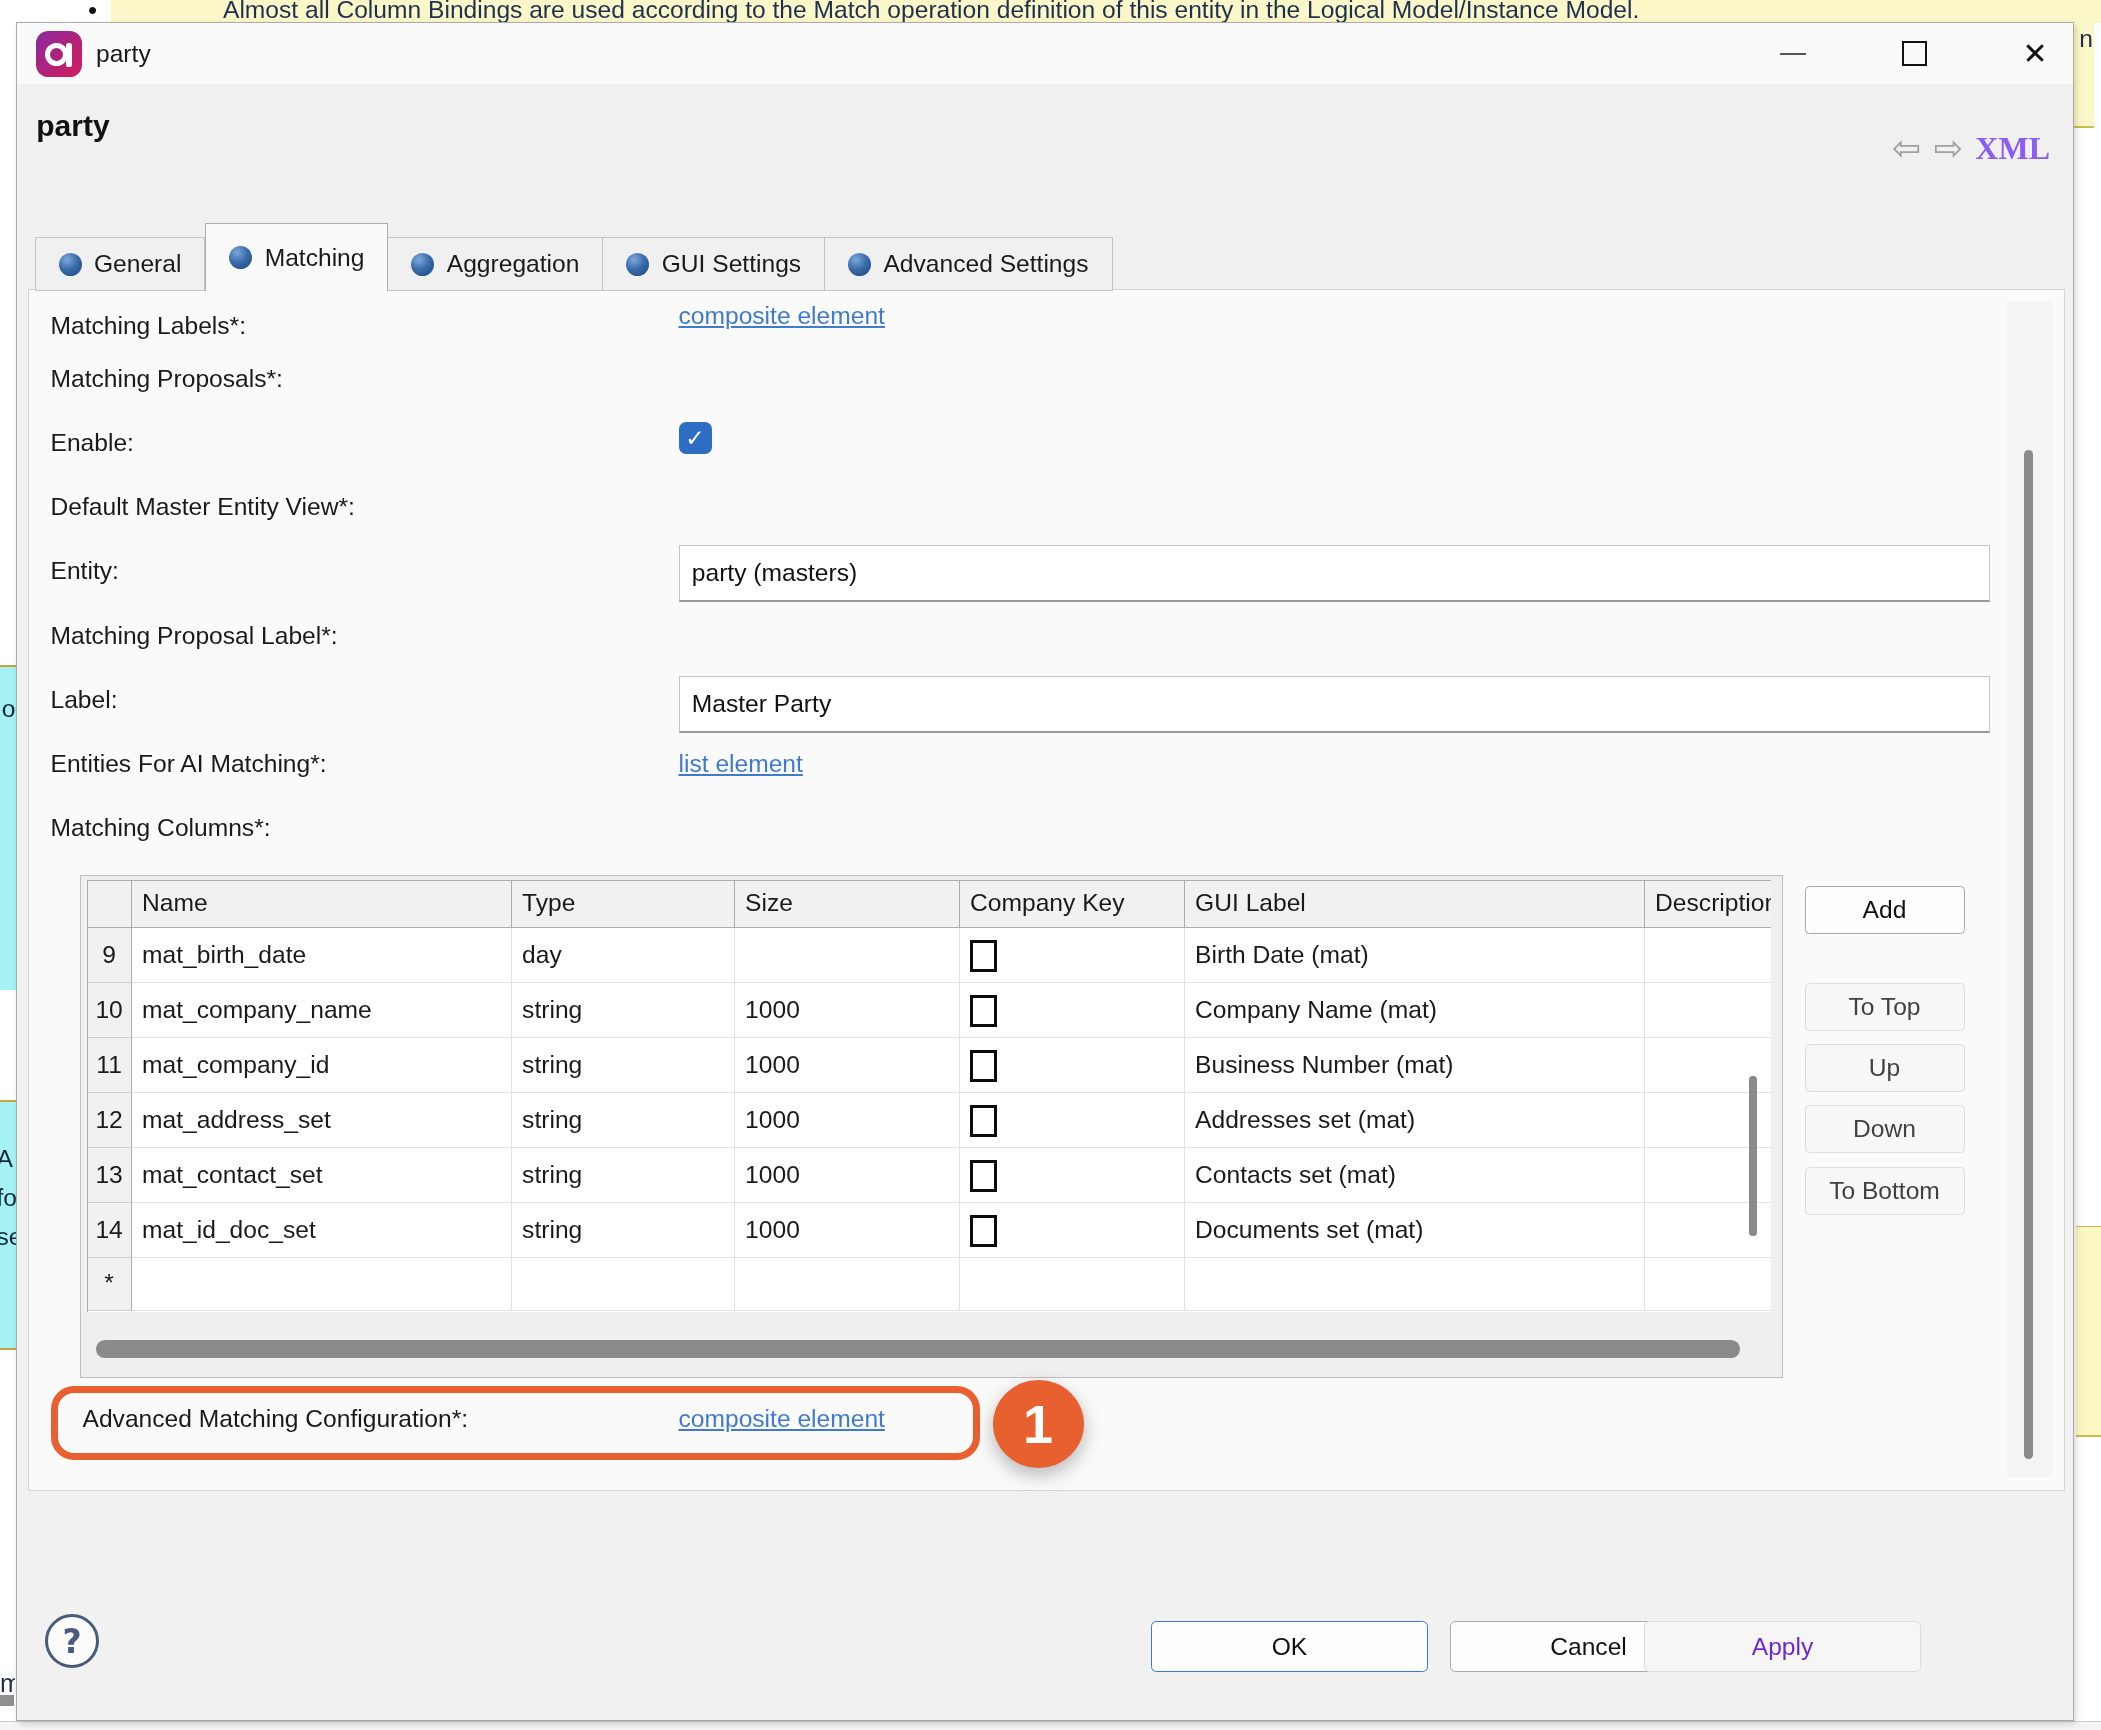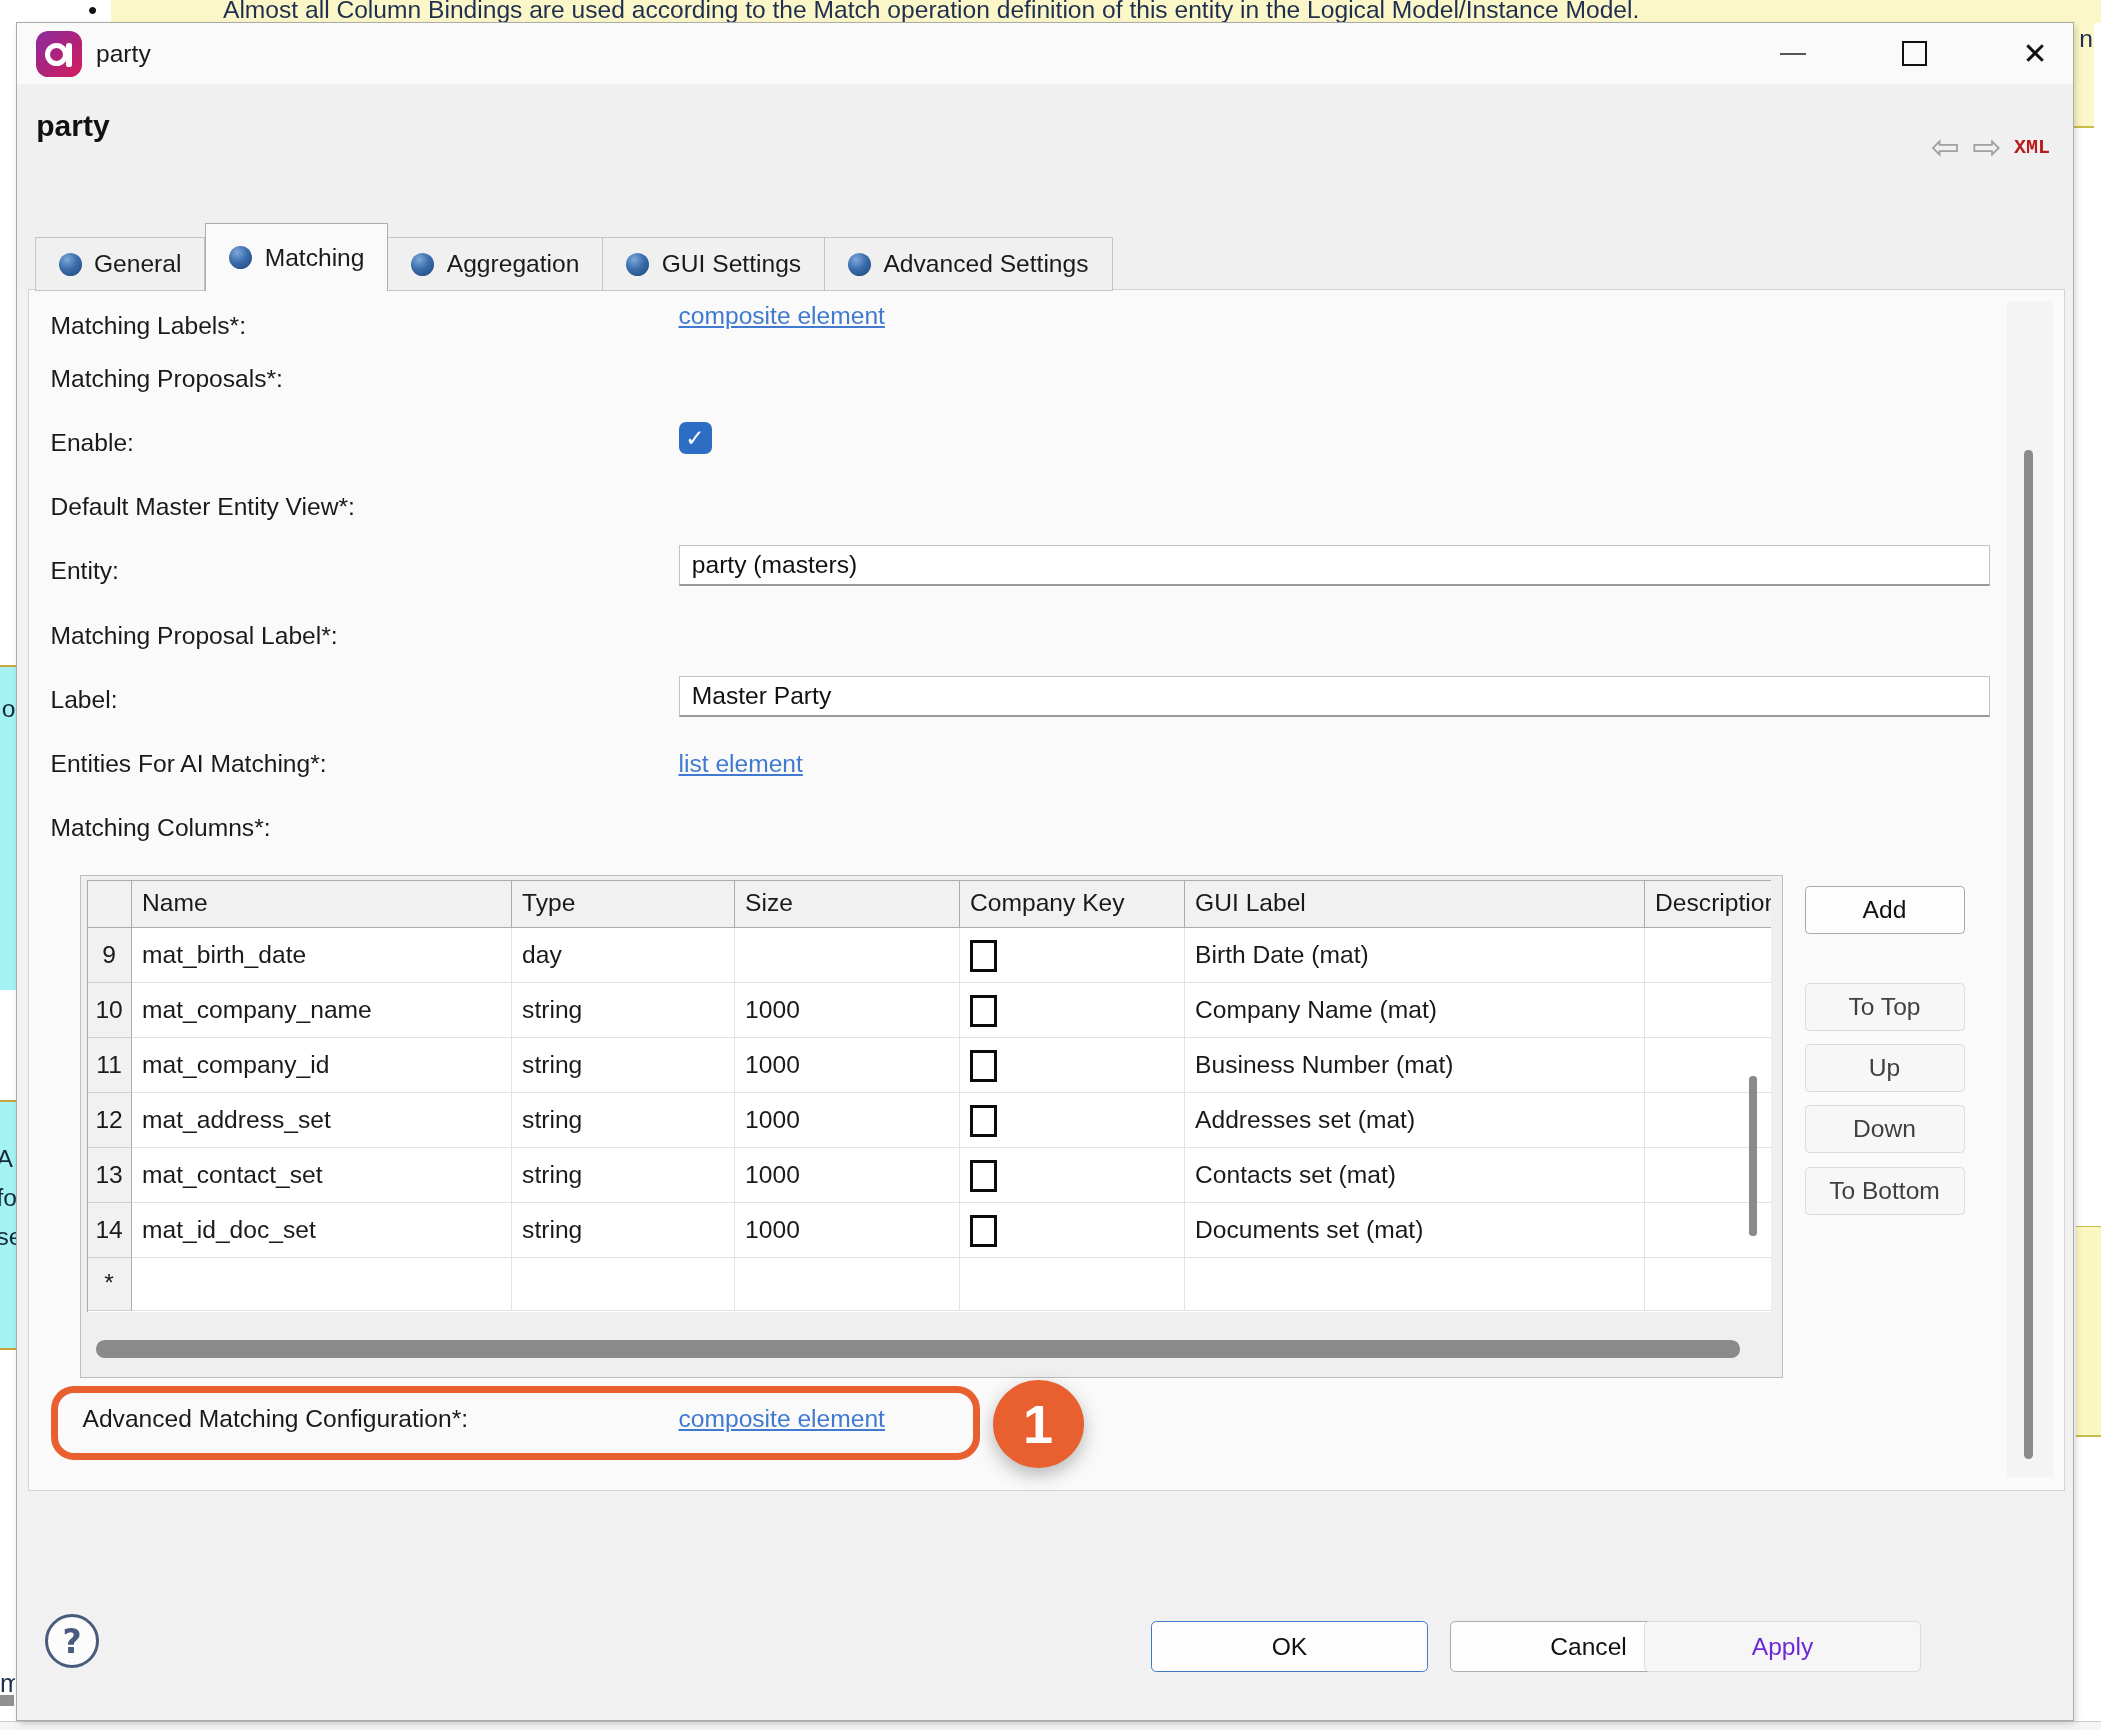--- a/index.html
+++ b/index.html
@@ -41,36 +41,36 @@
   .wc{width:30px;height:30px;display:flex;align-items:center;justify-content:center;cursor:pointer;}
   #btn-min span{display:block;width:26px;height:0;border-top:2.6px solid #555;}
   #btn-max span{display:block;width:21px;height:21px;border:2.6px solid #111;}
   #btn-close{font-family:"DejaVu Sans",sans-serif;font-size:30px;color:#111;}
 
   
   #headerband{left:0;top:61px;width:100%;height:205px;background:#F0F0F0;}
   #heading{left:19.3px;top:24.6px;font-size:30px;font-weight:bold;color:#111;position:absolute;}
   #xml-nav{position:absolute;top:46px;right:23px;display:flex;align-items:center;gap:12.3px;}
   .nav-arrow{font-family:"DejaVu Sans",sans-serif;font-size:35px;color:#A0A0A0;line-height:35px;cursor:pointer;}
-  #xml-label{font-family:Liberation Mono, monospace;font-size:20px;font-weight:bold;color:#b91c1c;cursor:pointer;}
+  #xml-label{font-family:Liberation Serif, serif;font-size:32px;font-weight:bold;color:#8b5cf6;cursor:pointer;}
 
   
   #tabbar{position:absolute;left:17.6px;top:200px;height:68px;display:flex;align-items:flex-end;z-index:3;}
   .tab{display:flex;align-items:center;gap:12.3px;padding:0 23px;height:54px;background:#F0F0F0;
        border:0.9px solid #C4C4C4;border-left-width:0;box-sizing:border-box;font-size:24.6px;cursor:pointer;white-space:nowrap;}
   .tab:first-child{border-left-width:0.9px;}
   .tab.active{height:68px;background:#FAFAFA;border:0.9px solid #ACACAC;border-bottom:none;position:relative;z-index:4;}
   .sphere{width:23px;height:23px;border-radius:50%;
           background:radial-gradient(circle at 35% 28%,#7FA8DC 0%,#3A6DAC 45%,#1D4475 100%);}
 
   
   #pane{left:10.5px;top:266px;width:2037px;height:1202px;background:#FAFAFA;border:0.9px solid #D4D4D4;box-sizing:border-box;}
   .flabel{position:absolute;left:22px;font-size:24.6px;color:#1a1a1a;white-space:nowrap;}
   .flink{position:absolute;left:650px;font-size:24.6px;color:#3F7AD0;text-decoration:underline;cursor:pointer;white-space:nowrap;}
-  .txt{position:absolute;left:650px;width:1311px;height:41px;box-sizing:border-box;background:#fff;
+  .txt{position:absolute;left:650px;width:1311px;height:57px;box-sizing:border-box;background:#fff;
        border:0.9px solid #C4C4C4;border-bottom:2.6px solid #9A9A9A;font-family:"Liberation Sans",sans-serif;
        font-size:24.6px;color:#111;padding:0 12.3px;}
   #enable-check{position:absolute;left:650px;top:132px;width:33px;height:32px;border-radius:7px;background:#2E6DC4;
        display:flex;align-items:center;justify-content:center;cursor:pointer;}
   #enable-check .mark{color:#fff;font-size:23px;font-family:"DejaVu Sans",sans-serif;}
 
   
   #tblbox{position:absolute;left:51px;top:585px;width:1703px;height:503px;background:#EFEFEF;border:0.9px solid #BEBEBE;box-sizing:border-box;}
   #grid{position:absolute;left:6.1px;top:4.4px;width:1684px;height:432px;overflow:hidden;
         border-left:0.9px solid #ACACAC;border-top:0.9px solid #ACACAC;box-sizing:border-box;background:#fff;}

